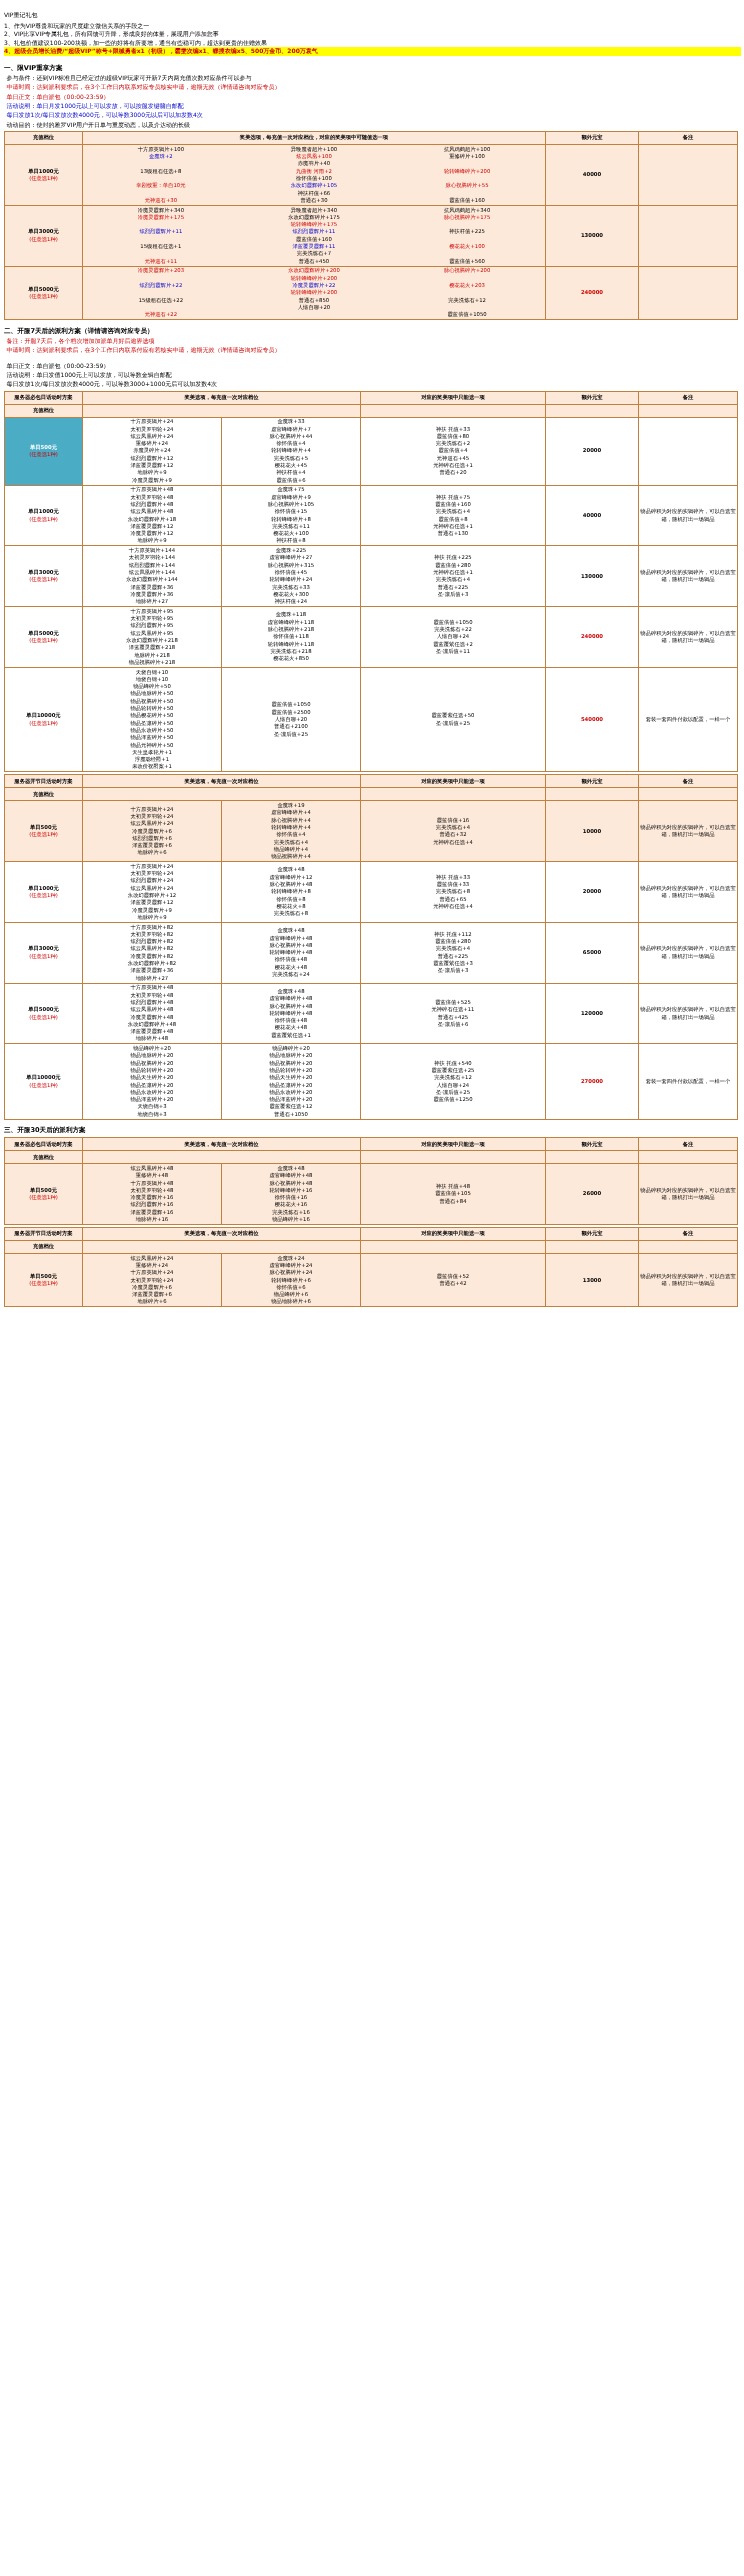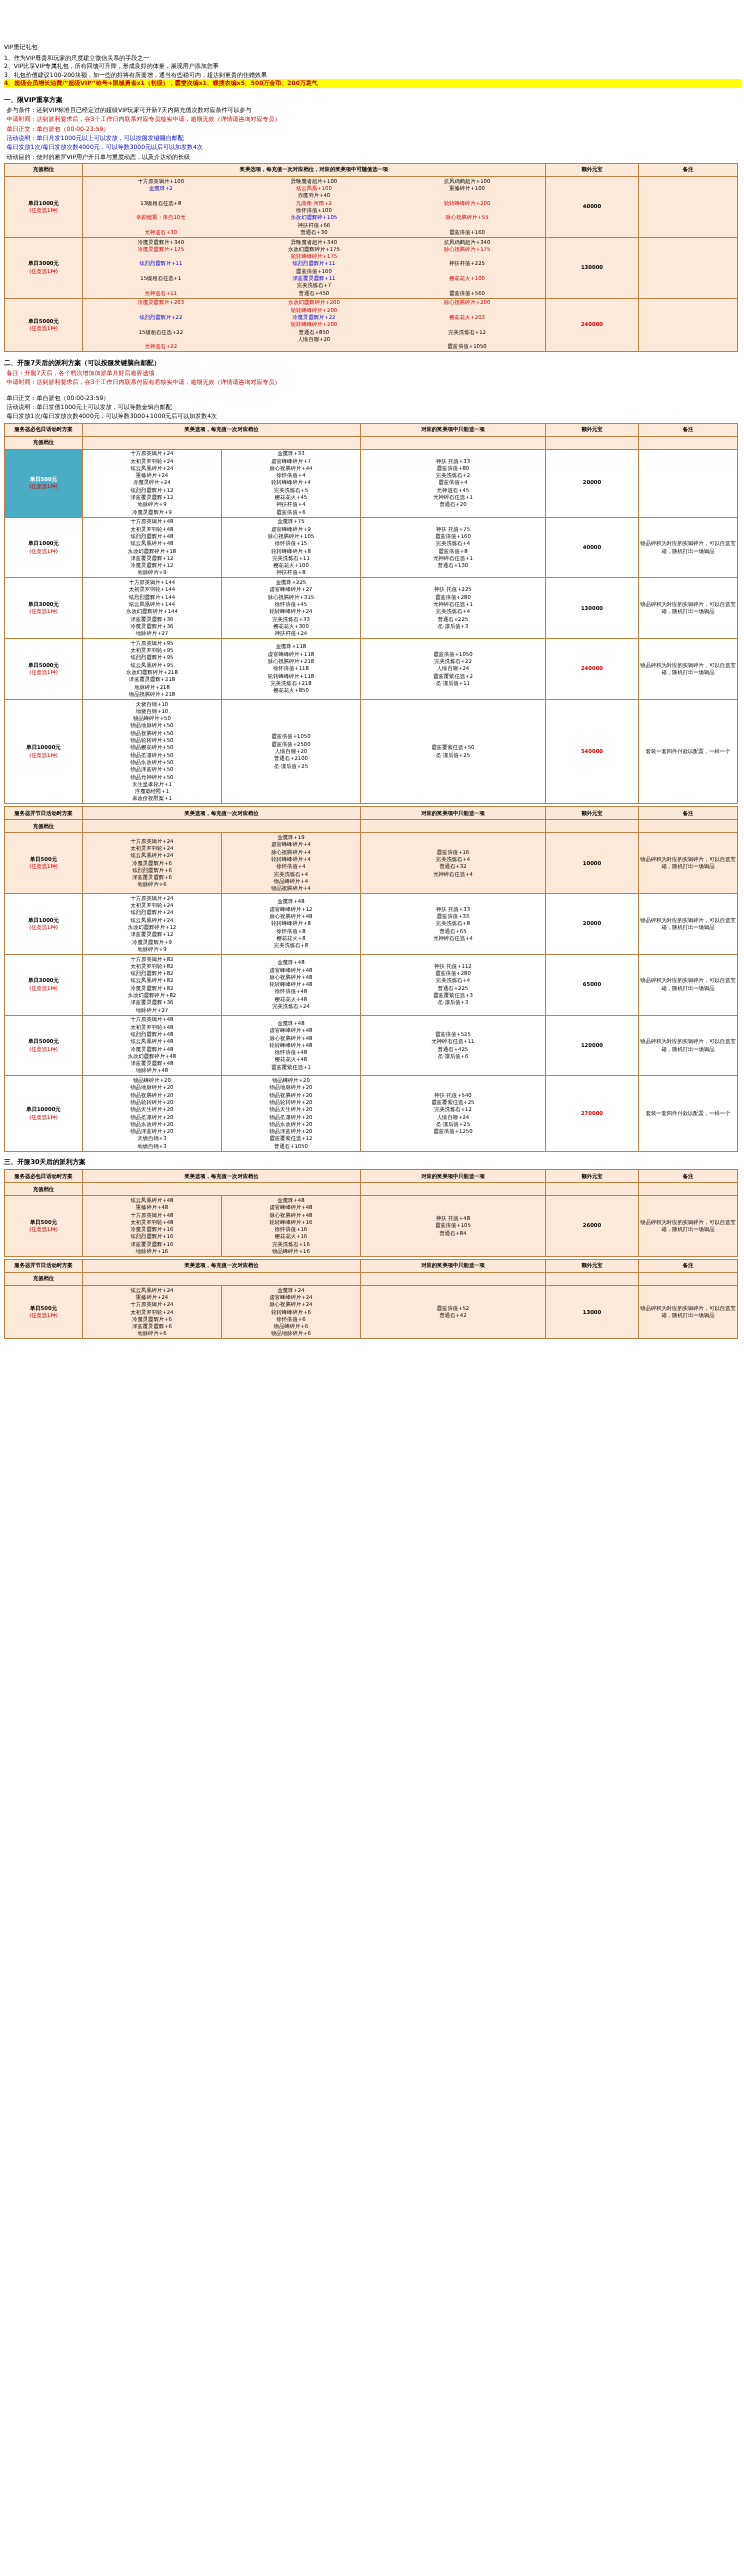--- a/index.html
+++ b/index.html
@@ -1,17 +1,17 @@
 <!DOCTYPE html>
 <html style="font-size:10.6px"><head>
 <meta charset="utf-8">
 <style>
   html,body{margin:0;padding:0;background:#ffffff;}
   body{font-family:"DejaVu Sans","Liberation Sans",sans-serif;font-size:6px;color:#000;width:745px;}
-  .page{width:745px;position:relative;padding:3px 0 0 0;box-sizing:border-box;margin-top:39px;}
+  .page{width:745px;position:relative;padding:10px 0 0 0;box-sizing:border-box;}
   .intro{padding:1.3px 4px;line-height:8.6px;font-size:6px;}
   .intro div{white-space:nowrap;}
   .hl-yellow{background:#ffff00;}
   .red{color:#cc0000;}
   .blue{color:#0000cc;}
   .bold{font-weight:bold;}
   h2.sec{font-size:6.6px;font-weight:bold;margin:6.6px 0 1.3px 4px;}
   .note{margin:0.7px 0 0.7px 6.6px;font-size:6px;line-height:8.6px;}
   .note.red{color:#cc0000;}
   table.t{border-collapse:collapse;margin:2px 4px 2px 4px;width:733px;table-layout:fixed;}
@@ -167,21 +167,21 @@
               <span class="ci"></span>
               <span class="ci">霞蓝倍值+1050</span>
             </div>
       </td>
       <td class="gems bgpeach">240000</td>
       <td class="remark bgpeach"></td>
     </tr>
   </tbody>
     </table>
 
-  <h2 class="sec">二、开服7天后的派利方案（可以按服发键脑自邮配）</h2>
+  <h2 class="sec">二、开服7天后的派利方案（详情请咨询对应专员）</h2>
   <div class="note red">备注：开服7天后，各个档次增加加派单月好后逾界选项</div>
   <div class="note red">申请时间：达到派利要求后，在3个工作日内联系付应有若核实申请，逾期无效（详情请咨询对应专员）</div>
   <div class="spacer"></div>
   <div class="note">单日正文：单自派包（00:00-23:59）</div>
   <div class="note">活动说明：单日发值1000元上可以发放，可以等数金辑自邮配</div>
   <div class="note">每日发放1次/每日发放次数4000元，可以等数3000+1000元后可以加发数4次</div>
 
   <table class="t">
     <colgroup>
         <col style="width:78px">

